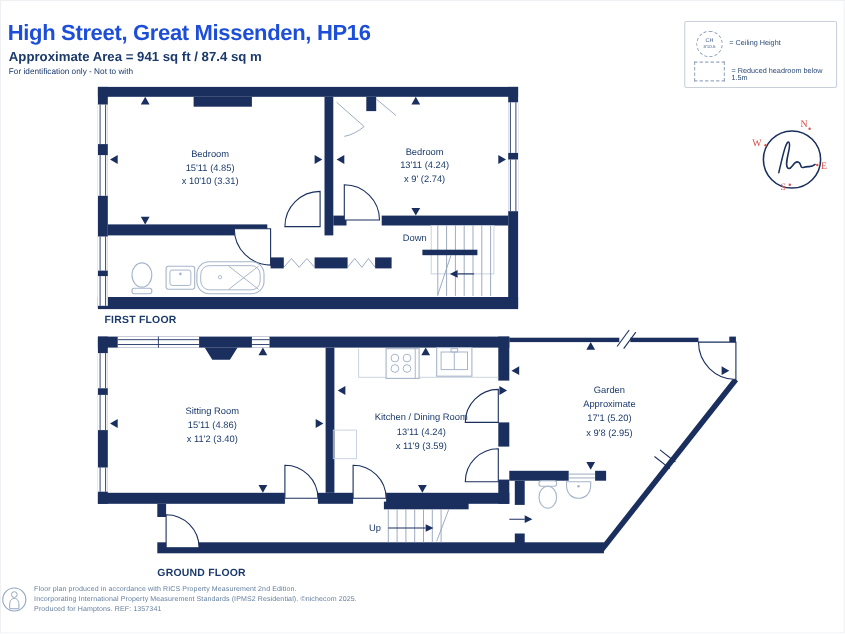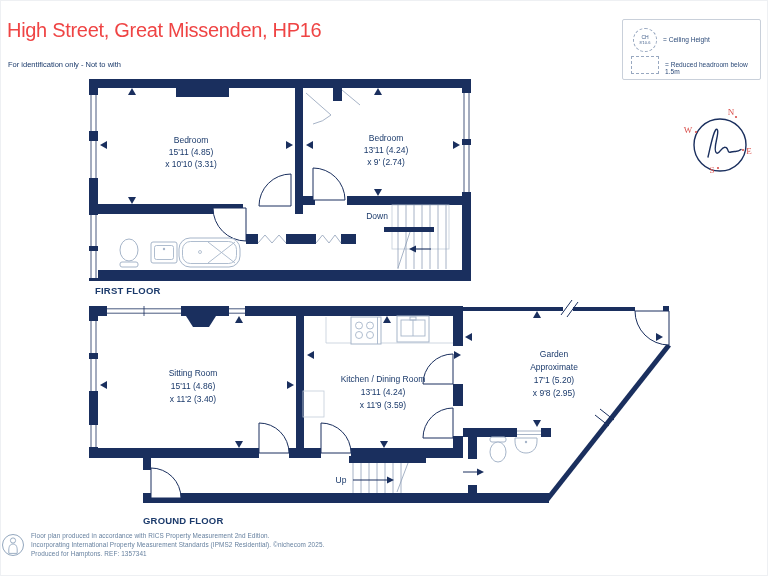--- a/index.html
+++ b/index.html
@@ -1,19 +1,19 @@
 <!DOCTYPE html>
 <html><head>
 <meta charset="utf-8">
 <style>
   html,body{margin:0;padding:0;background:#fff;}
   #page{position:relative;width:768px;height:576px;background:#fff;border:1px solid #eef0f3;box-sizing:border-box;
         font-family:"Liberation Sans",sans-serif;overflow:hidden;}
   .abs{position:absolute;}
-  #title{left:6px;top:18px;font-size:20px;font-weight:400;color:#ef4444;letter-spacing:-0.3px;}
+  #title{left:6px;top:18px;font-size:20px;font-weight:700;color:#1d4ed8;letter-spacing:-0.3px;}
   #area{left:7px;top:43px;font-size:12px;font-weight:700;color:#1b3a6b;}
   #disclaimer{left:7px;top:59px;font-size:7.5px;color:#1b3a6b;}
   #legend{left:621px;top:18px;width:137px;height:59px;border:1px solid #c9d0da;border-radius:2px;background:#fff;}
   .dash-circle{position:absolute;left:10px;top:8px;width:22px;height:22px;border:1px dashed #98a8c0;border-radius:50%;
                display:flex;flex-direction:column;align-items:center;justify-content:center;color:#44618c;}
   .dash-circle .t1{font-size:5px;line-height:5px;}
   .dash-circle .t2{font-size:4px;line-height:5px;}
   .dash-rect{position:absolute;left:8px;top:36px;width:26px;height:16px;border:1px dashed #98a8c0;}
   .leg-label{position:absolute;font-size:6.6px;color:#2c4a78;}
   #leg1{left:40px;top:16px;}
@@ -34,20 +34,21 @@
   .rm{font:8.5px "Liberation Sans",sans-serif;fill:#1b3a6b;text-anchor:middle;}
   .fl{font:700 9.5px "Liberation Sans",sans-serif;fill:#1b3a6b;letter-spacing:.2px;}
   .cmp{font:9px "Liberation Serif",serif;fill:#d9504c;text-anchor:middle;}
 </style>
 </head>
 <body>
 
 <div id="page">
 
   <div id="title" class="abs">High Street, Great Missenden, HP16</div>
+  <div id="area" class="abs">Approximate Area = 941 sq ft / 87.4 sq m</div>
   <div id="disclaimer" class="abs">For identification only - Not to with</div>
 
   <div id="legend" class="abs">
     <div class="dash-circle">
       <span class="t1">CH</span>
       <span class="t2">8'10.6</span>
     </div>
     <div class="leg-label" id="leg1">= Ceiling Height</div>
     <div class="dash-rect"></div>
     <div class="leg-label" id="leg2">= Reduced headroom below 1.5m</div>

